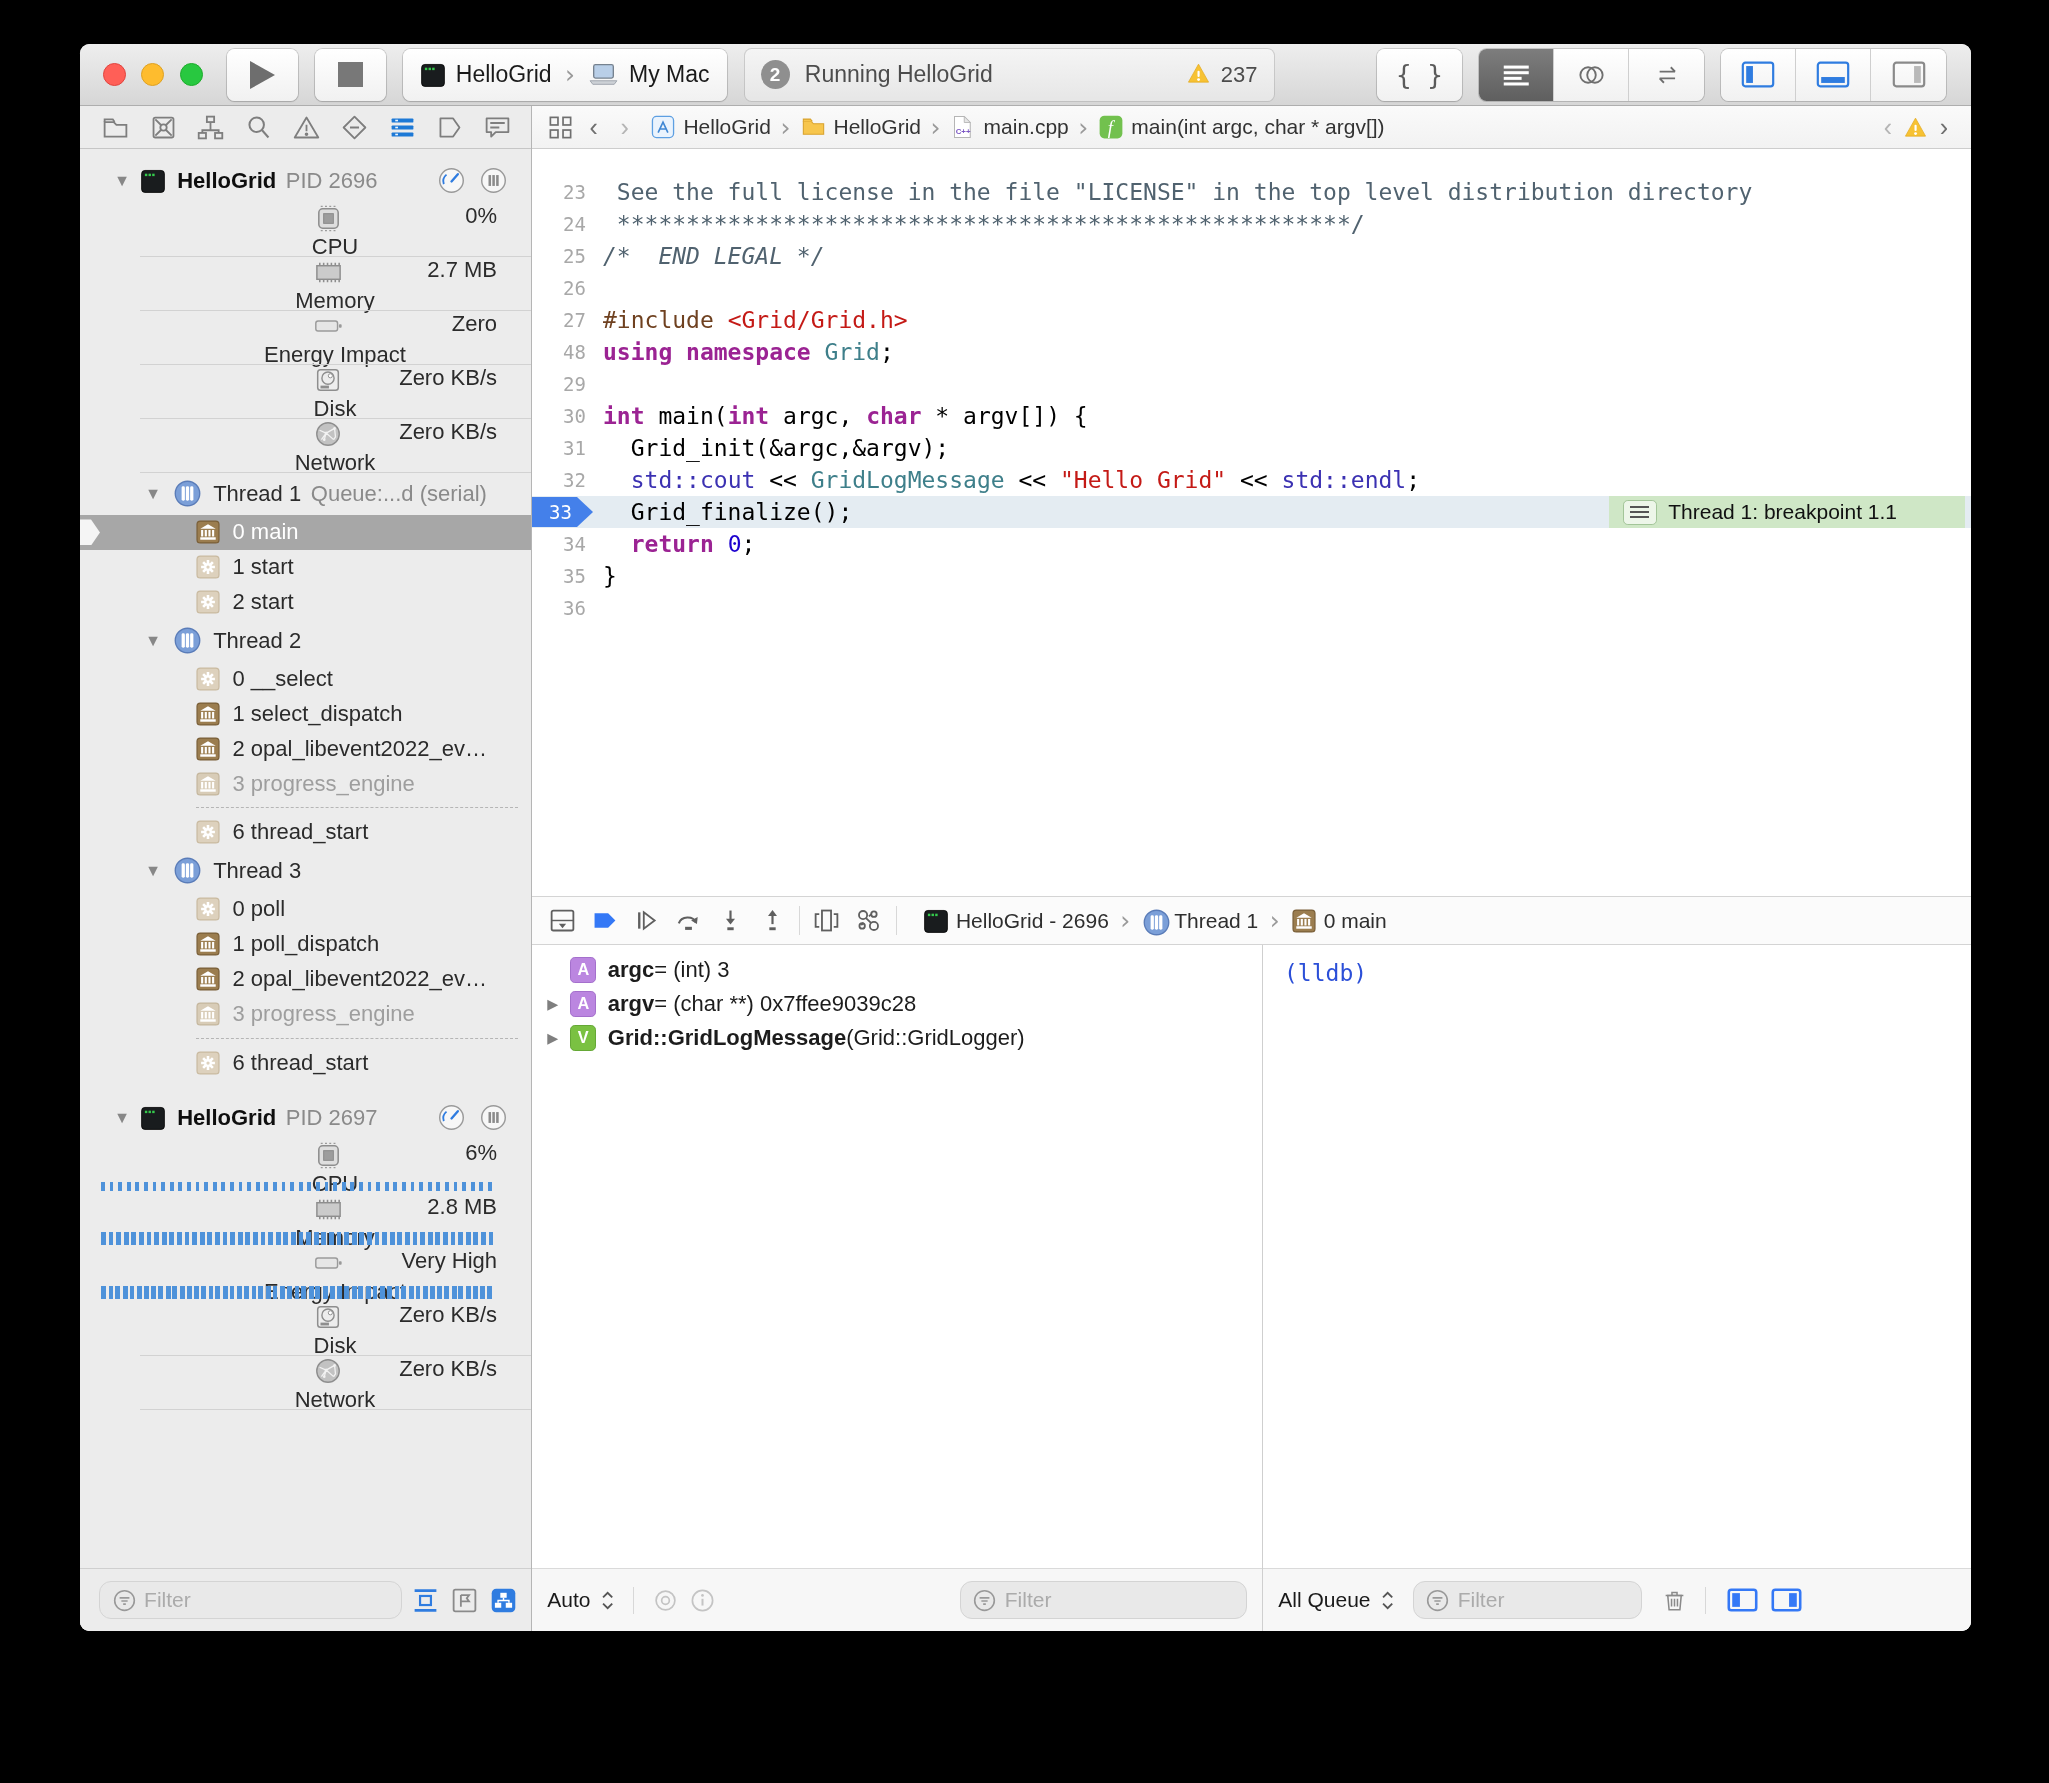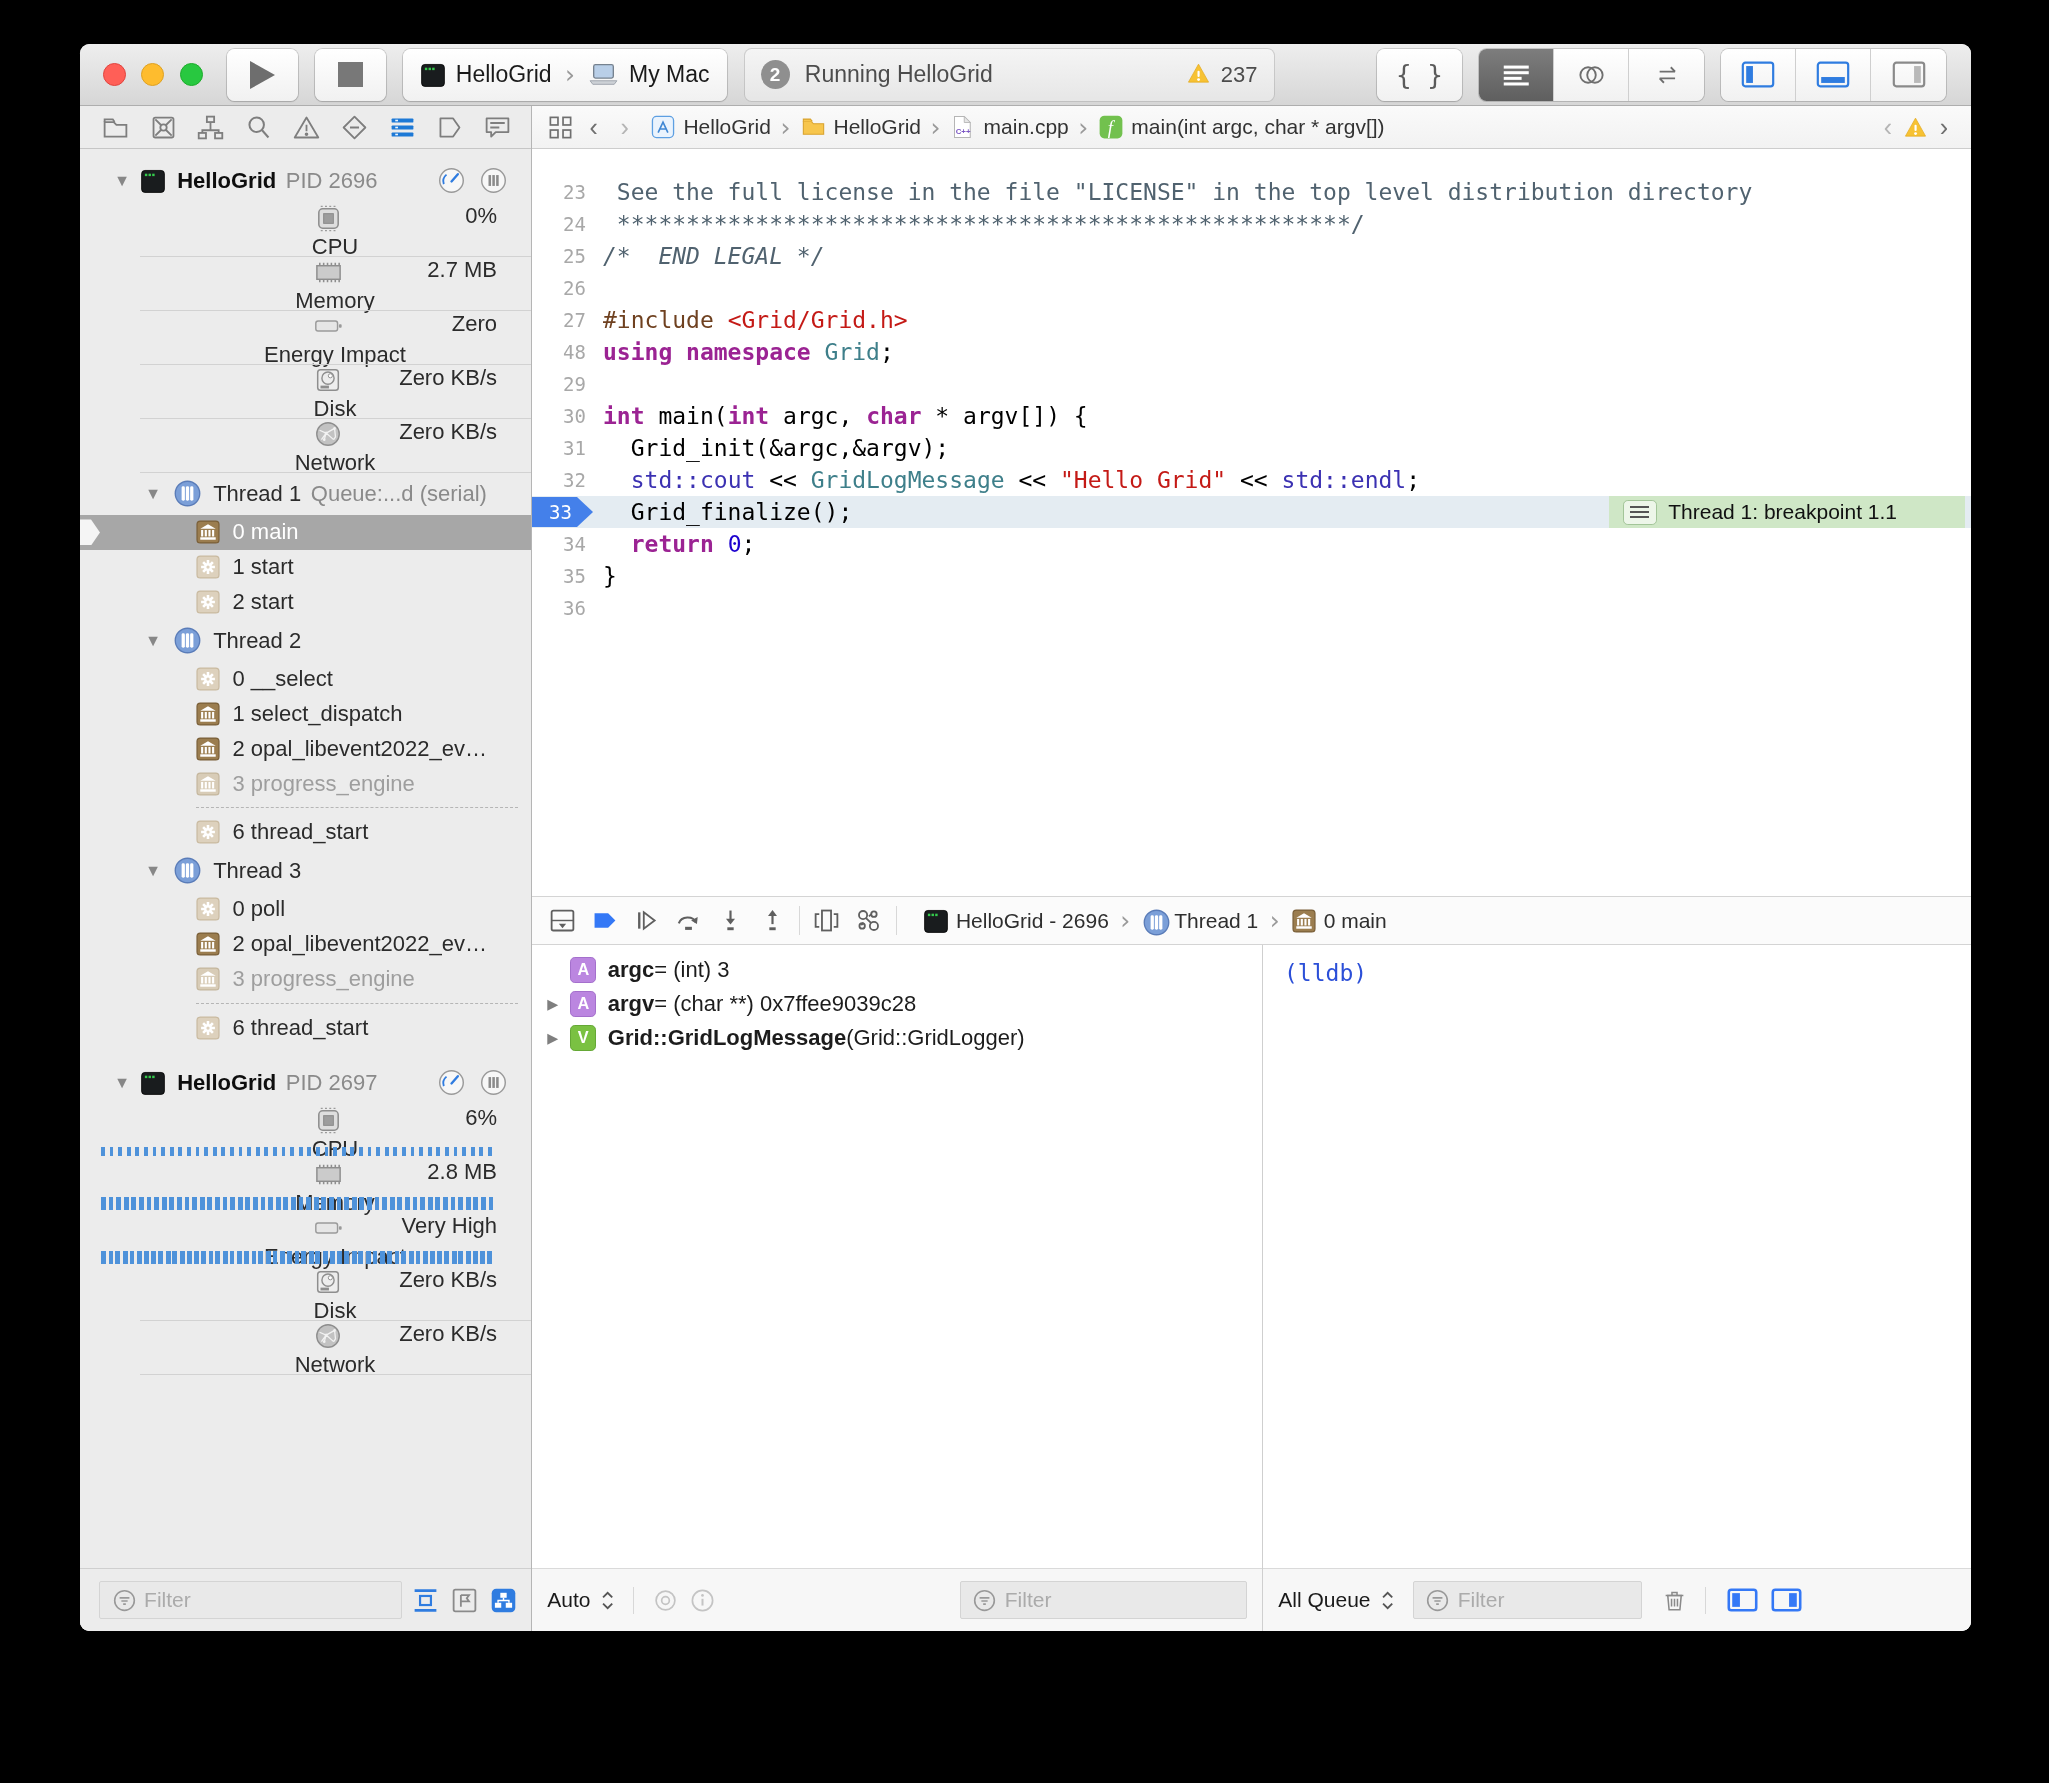--- a/index.html
+++ b/index.html
@@ -56,21 +56,21 @@
   .row-frame .ficon{ width:26px; height:26px; margin-right:11.5px; flex:0 0 26px; }
   .row-frame.faded{ color:#9e9e9e; }
   .row-frame.selected{ background:#a7a7a7; color:#fff; }
   .exec-arrow{ position:absolute; left:0; top:4.8px; width:20px; height:26px; background:#f5f5f5; clip-path:polygon(0 0,55% 0,100% 50%,55% 100%,0 100%); }
   .row-dashed{ height:13.4px; }
   .row-dashed i{ position:absolute; left:116px; right:13.4px; top:5.7px; border-top:1.9px dashed #b5b5b5; }
   .gap16{ height:15.3px; }
   .proc-btns{ position:absolute; right:23px; display:flex; gap:13.4px; }
 
   .sidebar-footer{ height:63px; flex:0 0 63px; border-top:1px solid #cfcfcf; display:flex; align-items:center; padding:0 13.4px 0 19px; gap:9.6px; background:#ececec; }
-  .filter-field{ height:38px; background:#e9e9e9; border:1px solid #d4d4d4; border-radius:2px; display:flex; align-items:center; padding:0 11.5px; gap:7.6px; }
+  .filter-field{ height:38px; background:#e9e9e9; border:1px solid #d4d4d4; border-radius:12px; display:flex; align-items:center; padding:0 11.5px; gap:7.6px; }
   .filter-field input{ border:none; outline:none; background:transparent; font-size:21px; color:#333; width:100%; font-family:"Liberation Sans",sans-serif; }
   .filter-field input::placeholder{ color:#ababab; }
   .sf-field{ flex:1; }
 
   
   .main{ flex:1; display:flex; flex-direction:column; min-width:0; }
   .jumpbar{ height:43px; flex:0 0 43px; background:linear-gradient(#fafafa,#f2f2f2); border-bottom:1px solid #cdcdcd; display:flex; align-items:center; padding:0 15.3px; gap:7.6px; font-size:21px; color:#333; }
   .jb-chev{ font-size:25px; color:#6f6f6f; padding:0 7.6px; }
   .jb-chev.dim{ color:#b5b5b5; }
   .jb-crumbs{ display:flex; align-items:center; gap:5.7px; margin-left:5.7px; min-width:0; flex:1; }
@@ -597,20 +597,36 @@
                 <path d="M16 6.5l9.5 5.5h-19z" fill="#fff"></path>
                 <g fill="#fff">
                   <rect x="7.5" y="13.5" width="2.6" height="8"></rect>
                   <rect x="12" y="13.5" width="2.6" height="8"></rect>
                   <rect x="16.5" y="13.5" width="2.6" height="8"></rect>
                   <rect x="21" y="13.5" width="2.6" height="8"></rect>
                   <rect x="6.5" y="22.5" width="19" height="3"></rect>
                 </g>
               </svg>
             </div>
+            <div>1 poll_dispatch</div>
+          </div>
+          <div class="row row-frame">
+            <div class="ficon">
+              <svg viewBox="0 0 32 32" width="26" height="26" xmlns="http://www.w3.org/2000/svg">
+                <rect x="2.5" y="2.5" width="27" height="27" rx="4" fill="#9b7d4f" stroke="#7a5f38" stroke-width="1.5"></rect>
+                <path d="M16 6.5l9.5 5.5h-19z" fill="#fff"></path>
+                <g fill="#fff">
+                  <rect x="7.5" y="13.5" width="2.6" height="8"></rect>
+                  <rect x="12" y="13.5" width="2.6" height="8"></rect>
+                  <rect x="16.5" y="13.5" width="2.6" height="8"></rect>
+                  <rect x="21" y="13.5" width="2.6" height="8"></rect>
+                  <rect x="6.5" y="22.5" width="19" height="3"></rect>
+                </g>
+              </svg>
+            </div>
             <div>2 opal_libevent2022_ev…</div>
           </div>
           <div class="row row-frame faded">
             <div class="ficon">
               <svg viewBox="0 0 32 32" width="26" height="26" xmlns="http://www.w3.org/2000/svg">
                 <rect x="2.5" y="2.5" width="27" height="27" rx="4" fill="#d8ccb7" stroke="#c4b69d" stroke-width="1.5"></rect>
                 <path d="M16 6.5l9.5 5.5h-19z" fill="#fff"></path>
                 <g fill="#fff">
                   <rect x="7.5" y="13.5" width="2.6" height="8"></rect>
                   <rect x="12" y="13.5" width="2.6" height="8"></rect>

